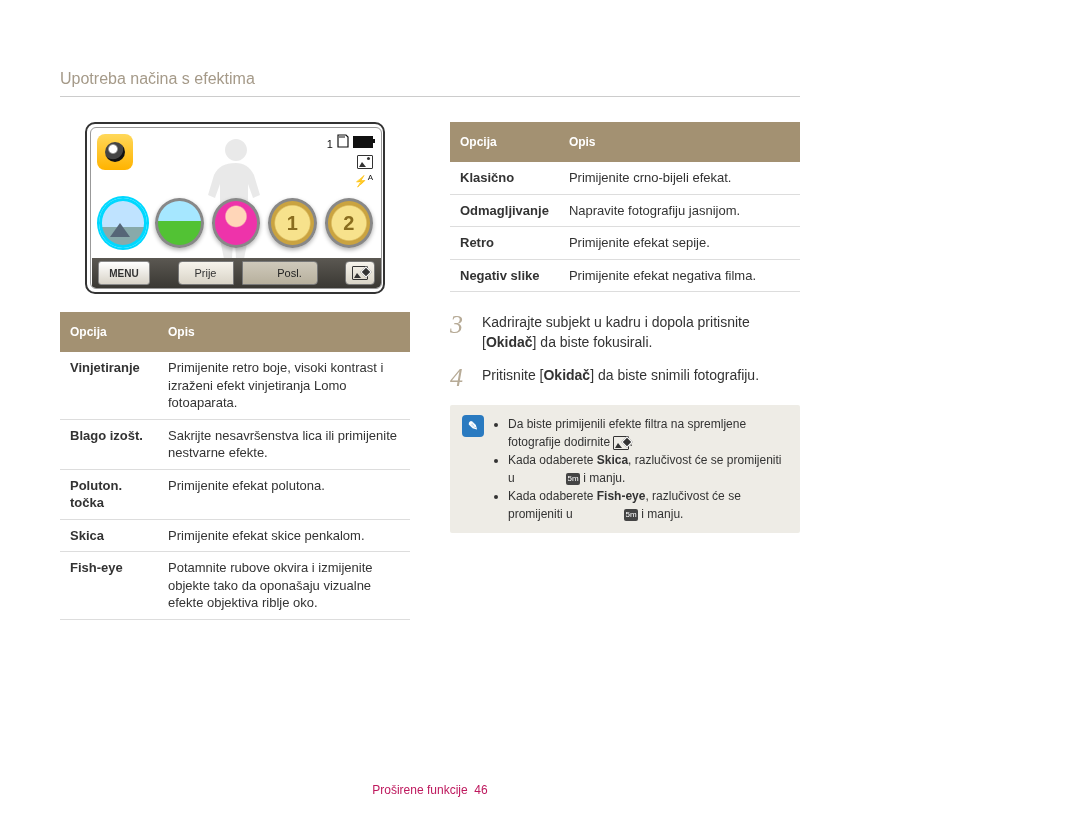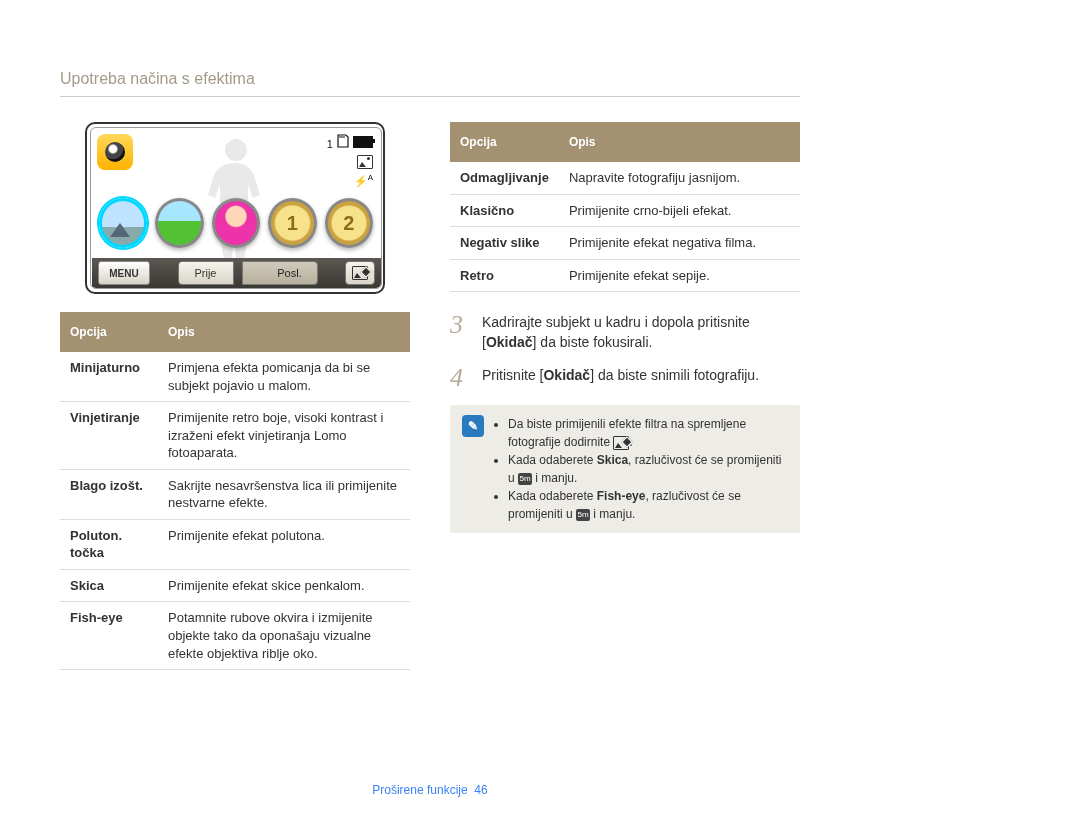--- a/index.html
+++ b/index.html
@@ -186,35 +186,35 @@
     border-radius:4px;
     background:#2a7ac0;
     color:#fff;
     display:flex;align-items:center;justify-content:center;
     font-weight:bold;
   }
   .note-box ul { margin:0; padding-left:14px; }
   .tiny-icon {
     display:inline-block;width:14px;height:12px;
     background:#444;color:#fff;font-size:8px;line-height:12px;text-align:center;
-    font-family:Arial;border-radius:2px;vertical-align:middle;
+    font-family:Arial;border-radius:2px;vertical-align:middle;margin-left:48px;
   }
   .img-icon{
     display:inline-block;width:14px;height:12px;border:1px solid #333;position:relative;vertical-align:middle;border-radius:1px;
   }
   .img-icon::before{content:"";position:absolute;left:1px;bottom:1px;width:0;height:0;border-left:3px solid transparent;border-right:4px solid transparent;border-bottom:5px solid #333;}
   .img-icon::after{content:"";position:absolute;right:2px;top:1px;width:3px;height:3px;border-radius:50%;background:#333;}
   .img-icon.edit::after{content:"";position:absolute;right:-3px;bottom:-3px;width:6px;height:6px;background:#333;border:1px solid #fff;border-radius:0;transform:rotate(45deg);}
 
   .footer {
     position:absolute;
     left:0; right:0; bottom:18px;
     text-align:center;
     font-size:12px;
-    color:#3b82f6;
+    color:#be185d;
   }
 </style>
 </head>
 <body>
 
 <div class="page">
   <div class="page-title">Upotreba načina s efektima</div>
 
   <div class="columns">
 
@@ -272,24 +272,20 @@
 
       <table class="opts">
         <thead>
           <tr>
             <th>Opcija</th>
             <th>Opis</th>
           </tr>
         </thead>
         <tbody>
           <tr>
-              <td class="opt-name">Minijaturno</td>
-              <td>Primjena efekta pomicanja da bi se subjekt pojavio u malom.</td>
-            </tr>
-          <tr>
               <td class="opt-name">Vinjetiranje</td>
               <td>Primijenite retro boje, visoki kontrast i izraženi efekt vinjetiranja Lomo fotoaparata.</td>
             </tr>
           <tr>
               <td class="opt-name">Blago izošt.</td>
               <td>Sakrijte nesavršenstva lica ili primijenite nestvarne efekte.</td>
             </tr>
           <tr>
               <td class="opt-name">Poluton. točka</td>
               <td>Primijenite efekat polutona.</td>
@@ -309,34 +305,34 @@
     <div class="col">
       <table class="opts">
         <thead>
           <tr>
             <th>Opcija</th>
             <th>Opis</th>
           </tr>
         </thead>
         <tbody>
           <tr>
+              <td class="opt-name">Klasično</td>
+              <td>Primijenite crno-bijeli efekat.</td>
+            </tr>
+          <tr>
               <td class="opt-name">Odmagljivanje</td>
               <td>Napravite fotografiju jasnijom.</td>
             </tr>
           <tr>
-              <td class="opt-name">Klasično</td>
-              <td>Primijenite crno-bijeli efekat.</td>
+              <td class="opt-name">Retro</td>
+              <td>Primijenite efekat sepije.</td>
             </tr>
           <tr>
               <td class="opt-name">Negativ slike</td>
               <td>Primijenite efekat negativa filma.</td>
-            </tr>
-          <tr>
-              <td class="opt-name">Retro</td>
-              <td>Primijenite efekat sepije.</td>
             </tr>
         </tbody>
       </table>
 
       <div style="height:20px;"></div>
 
       <div class="step">
         <div class="step-num">3</div>
         <div>
           <span>Kadrirajte subjekt u kadru i dopola pritisnite [</span><b>Okidač</b><span>] da biste fokusirali.</span>

